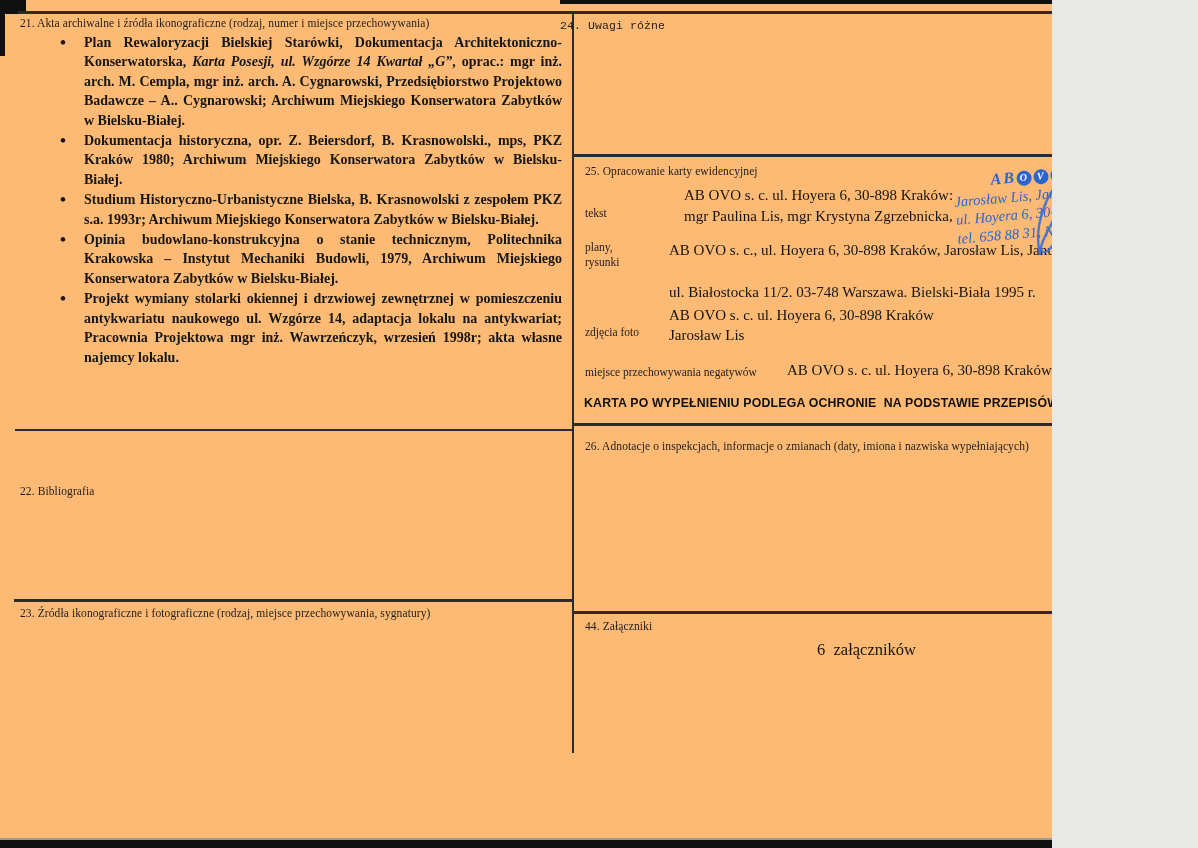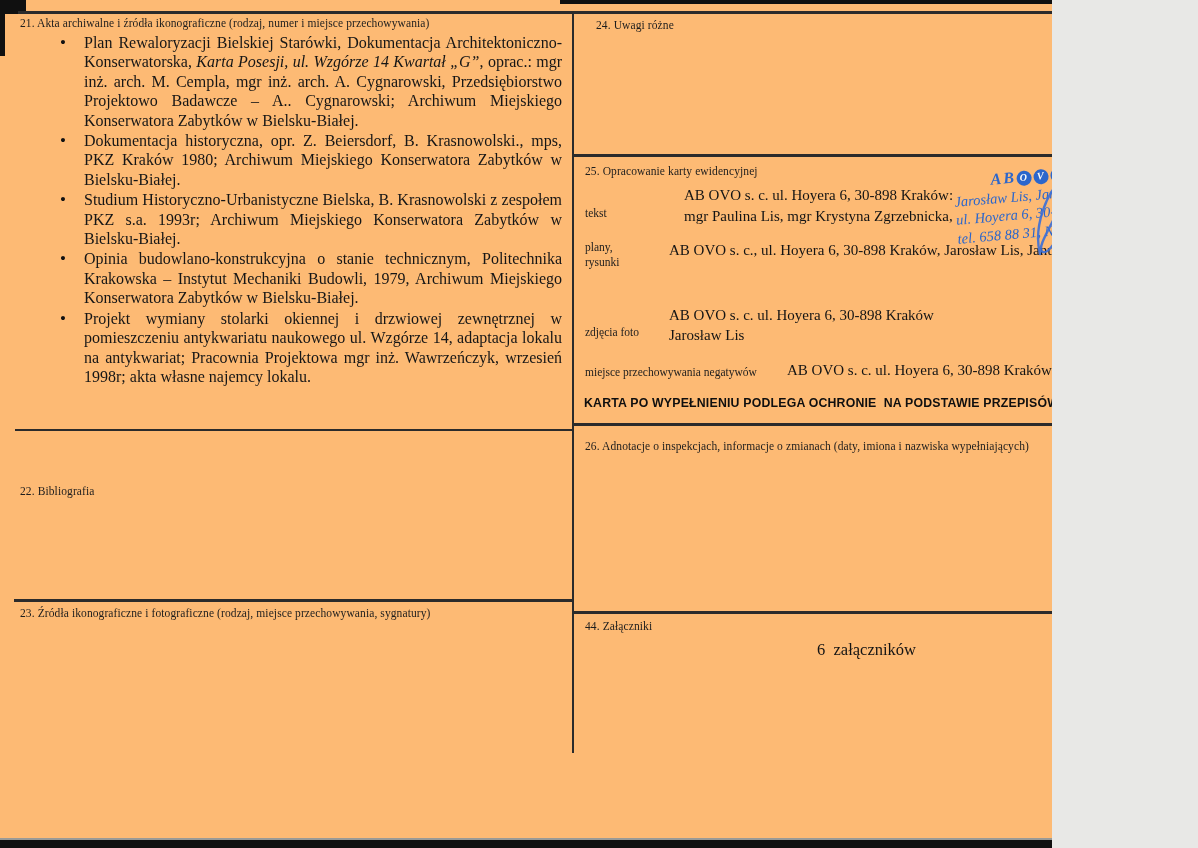--- a/index.html
+++ b/index.html
@@ -3,22 +3,22 @@
 <meta charset="utf-8">
 <style>
   html,body{margin:0;padding:0;background:#e8e8e6;}
   .scan{position:relative;width:1052px;height:848px;background:#fdba74;overflow:hidden;
         font-family:"Liberation Serif",serif;color:#1b1b1b;}
   .rule{position:absolute;background:#2b2b2b;}
   .artifact{position:absolute;background:#101010;}
   .sec-head{position:absolute;font-size:11.5px;color:#1d1d1d;letter-spacing:.1px;white-space:nowrap;}
   
   .blist{position:absolute;left:84px;top:33px;width:478px;margin:0;padding:0;list-style:none;}
-  .blist li{position:relative;font-size:16px;line-height:19.4px;text-align:justify;
-            margin:0 0 1px 0;color:#161616;}
+  .blist li{position:relative;font-size:14px;line-height:19.4px;text-align:justify;
+            margin:0 0 1px 0;color:#161616;font-weight:bold;}
   .blist li::before{content:"\2022";position:absolute;left:-24px;top:0;font-size:17px;color:#111;}
   .it{font-style:italic;}
   
   .s25-label{position:absolute;font-size:11.5px;white-space:nowrap;color:#1d1d1d;}
   .s25-val{position:absolute;font-size:15px;line-height:21px;white-space:nowrap;color:#141414;}
   .notice{position:absolute;font-family:"Liberation Sans",sans-serif;font-weight:bold;
           font-size:12.3px;white-space:pre;color:#0f0f0f;letter-spacing:.2px;}
   .datestamp{position:absolute;font-family:"Liberation Sans",sans-serif;font-weight:bold;
              font-size:17px;letter-spacing:1px;color:#3c3c3c;white-space:pre;
              transform:scaleX(.88);transform-origin:left top;}
@@ -68,37 +68,38 @@
   <div class="sec-head" style="left:20px;top:437px;margin-top:48px;">
     <span>22.</span>
     <span>Bibliografia</span>
   </div>
 
   <div class="sec-head" style="left:20px;top:607px;">
     <span>23.</span>
     <span>Źródła ikonograficzne i fotograficzne (rodzaj, miejsce przechowywania, sygnatury)</span>
   </div>
 
-  <div class="sec-head" style="left:596px;top:19px;">
+  <div class="sec-head" style="left:560px;top:19px;font-family:Liberation Mono, monospace;">
     <span>24.</span>
     <span>Uwagi różne</span>
   </div>
 
   <div class="sec-head" style="left:585px;top:165px;">
     <span>25.</span>
     <span>Opracowanie karty ewidencyjnej</span>
   </div>
 
   <div class="s25-val" style="left:684px;top:185px;">AB OVO s. c. ul. Hoyera 6, 30-898 Kraków:</div>
   <div class="s25-label" style="left:585px;top:207px;">tekst</div>
   <div class="s25-val" style="left:684px;top:206px;">mgr Paulina Lis, mgr Krystyna Zgrzebnicka,</div>
 
   <div class="s25-label" style="left:585px;top:241px;">plany,</div>
   <div class="s25-label" style="left:585px;top:256px;">rysunki</div>
   <div class="s25-val" style="left:669px;top:240px;">AB OVO s. c., ul. Hoyera 6, 30-898 Kraków, Jarosław Lis, Janusz Piech,</div>
+  <div class="s25-val" style="left:669px;top:282px;">ul. Białostocka 11/2. 03-748 Warszawa. Bielski-Biała 1995 r.</div>
 
   <div class="s25-val" style="left:669px;top:305px;">AB OVO s. c. ul. Hoyera 6, 30-898 Kraków</div>
   <div class="s25-label" style="left:585px;top:326px;">zdjęcia foto</div>
   <div class="s25-val" style="left:669px;top:325px;text-align:right;">Jarosław Lis</div>
 
   <div class="s25-label" style="left:585px;top:366px;">miejsce przechowywania negatywów</div>
   <div class="s25-val" style="left:787px;top:360px;">AB OVO s. c. ul. Hoyera 6, 30-898 Kraków</div>
 
   <div class="notice" style="left:584px;top:396px;">KARTA PO WYPEŁNIENIU PODLEGA OCHRONIE  NA PODSTAWIE PRZEPISÓW  PRAWA  AUTORSKIEGO</div>
   <div class="datestamp" style="left:1092px;top:330px;">1 2  GRU. 2007</div>

